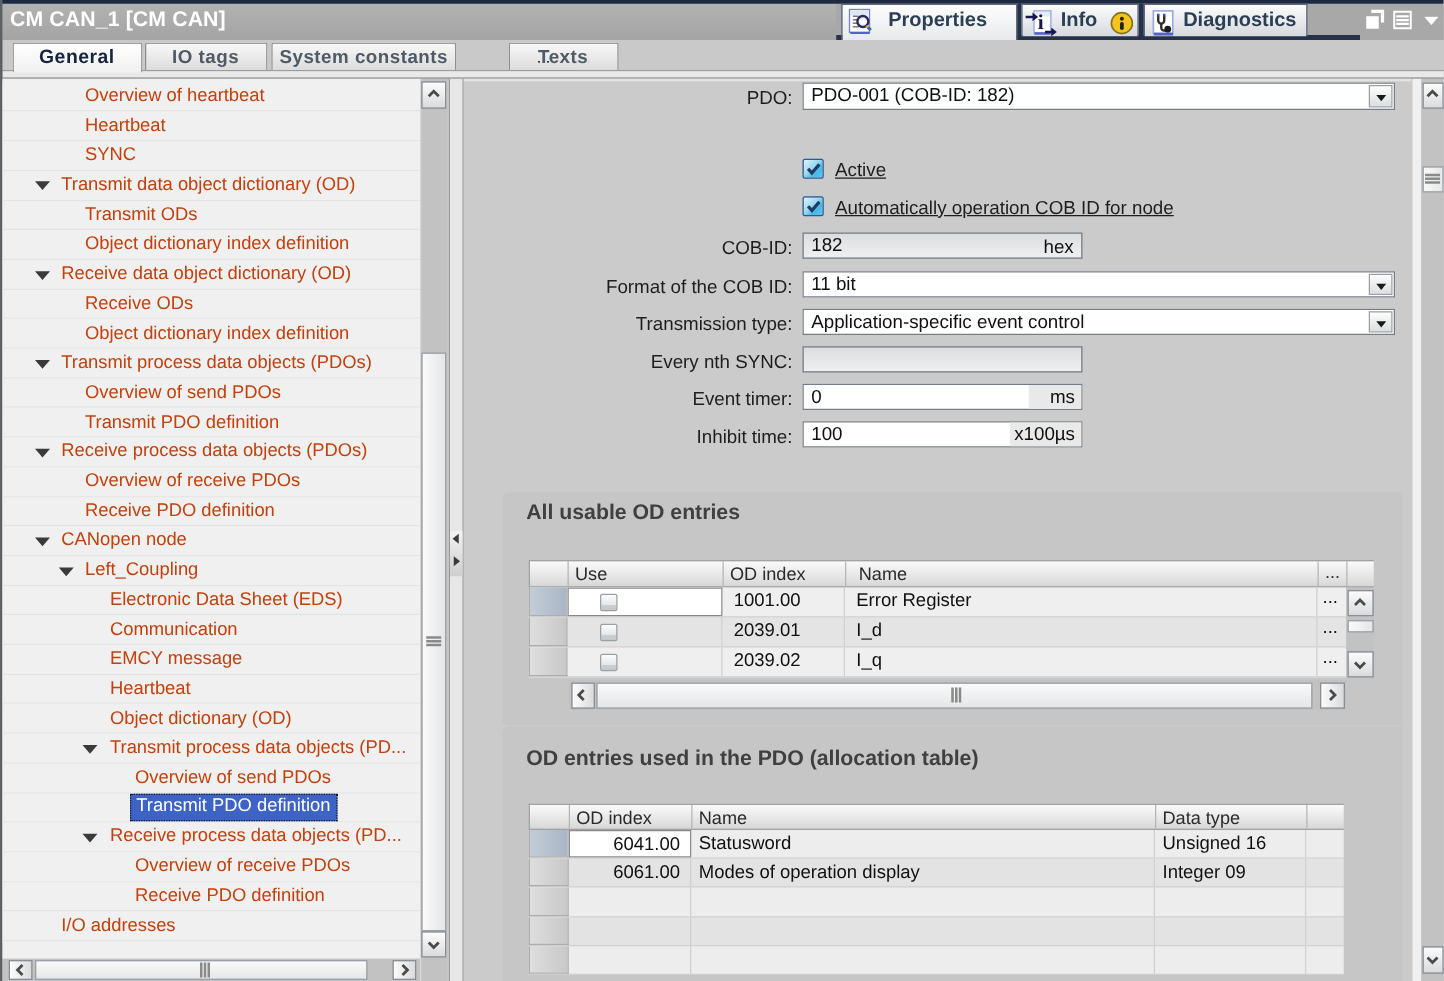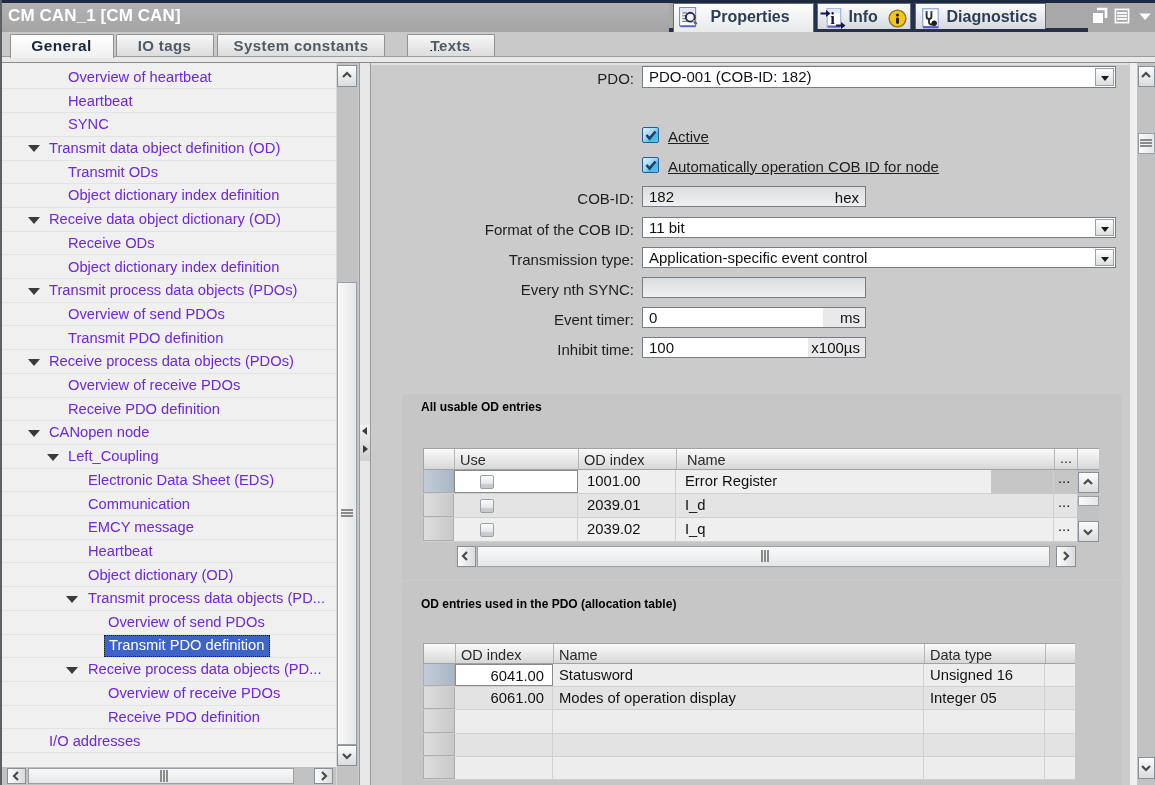--- a/index.html
+++ b/index.html
@@ -24,26 +24,26 @@
 #tabrow { left:2px; top:31.7px; width:1153px; height:25.3px; background:#c9c9c9; }
 #tabrowline { left:2px; top:56px; width:1153px; height:1px; background:#9d9d9d; }
 #understrip { left:2px; top:57px; width:1153px; height:4.5px; background:#e9e9e9; }
 #paneline { left:2px; top:61.5px; width:1153px; height:1px; background:#8b8b8b; }
 .gtab { top:33.8px; height:22.2px; border:1px solid #909090; border-bottom:none;
         background:linear-gradient(#f8f8f8,#dcdcdc); border-radius:2px 2px 0 0; text-align:center; }
 .gtab span { font-size:15px; font-weight:bold; color:#4e5a66; position:relative; top:2.5px; letter-spacing:0.4px; }
 #gtab1 { left:9.5px; width:104px; height:24.2px; background:linear-gradient(#ffffff,#f0f0f0); z-index:5; }
 #gtab1 span { color:#16243c; font-size:15.5px; }
 #gtab2 { left:115.5px; width:98px; }
-#gtab3 { left:217px; width:168px; }
+#gtab3 { left:217px; width:148px; }
 #gtab4 { left:406.5px; width:88px;text-decoration:underline; }
 
 #tree { left:2px; top:62.5px; width:334px; height:704px; background:#f0f0f0; overflow:hidden; }
 .trow { position:absolute; left:0; width:334px; height:23.7px; border-bottom:1px solid #e3e3e3; background:#f0f0f0; }
-.ttxt { position:absolute; top:3.2px; font-size:14.7px; color:#6d28d9; white-space:nowrap; }
+.ttxt { position:absolute; top:3.2px; font-size:14.7px; color:#c2410c; white-space:nowrap; }
 .tsel { position:absolute; top:0.8px; font-size:14.7px; color:#ffffff; white-space:nowrap;
         background:#3e63c6; border:1px dotted #1a1a1a; padding:1px 5px 3px 4px; }
 .tarr { position:absolute; top:8.5px; width:0; height:0; border-left:6.5px solid transparent;
         border-right:6.5px solid transparent; border-top:7px solid #3a3a3a; }
 
 .sbtn { position:absolute; border:1px solid #888f96; background:linear-gradient(#fcfcfc,#d9dbdd);
         display:flex; align-items:center; justify-content:center; }
 .sbtnh { background:linear-gradient(90deg,#fcfcfc,#d9dbdd); }
 .thumbv { position:absolute; border:1px solid #9aa0a6; background:linear-gradient(90deg,#fafafa,#e4e6e8); }
 .thumbh { position:absolute; border:1px solid #9aa0a6; background:linear-gradient(#fafafa,#e4e6e8); }
@@ -75,21 +75,21 @@
         background:linear-gradient(#fdfdfd,#dcdee0); }
 .dbtn:after { content:""; position:absolute; left:4.5px; top:7px; border-left:4.5px solid transparent;
         border-right:4.5px solid transparent; border-top:5.5px solid #1a1a1a; }
 
 .cbx { position:absolute; left:642px; width:16.5px; height:16.5px; border:1px solid #2a5a92; border-radius:2px;
        background:linear-gradient(135deg,#e0f2fc,#9bd9f2 45%,#43b9e8 70%,#5cc8f0); }
 .cbx svg { position:absolute; left:1px; top:1.5px; }
 .cblbl { position:absolute; left:668px; font-size:15px; color:#1e1e1e;text-decoration:underline; }
 
 .section { position:absolute; left:402px; width:720px; background:#c6c6c6; border-radius:5px 0 0 0; }
-.stitle { position:absolute; left:20px; font-size:12px; font-weight:bold; color:#000000; }
+.stitle { position:absolute; left:20px; font-size:17px; font-weight:bold; color:#404040; }
 
 .thead { position:absolute; background:linear-gradient(#fafafa,#dfdfdf 80%,#d6d6d6); border:1px solid #a2a2a2;
          border-right:none; }
 .thcell { position:absolute; top:0; bottom:0; border-right:1px solid #b5b5b5; }
 .thcell span { position:absolute; left:5px; top:3px; font-size:14.5px; color:#2a2a2a; }
 .trowt { position:absolute; border-bottom:1px solid #d0d0d0; }
 .tcell { position:absolute; top:0; bottom:0; border-right:1px solid #d0d0d0; font-size:14.8px; color:#111; }
 .tcell span { position:absolute; top:2.8px; }
 .selcol { background:linear-gradient(90deg,#dedede,#c8c8c8); border:1px solid #adadad; border-top:none; }
 .selcolsel { background:linear-gradient(90deg,#c3cdd9,#a9b6c5); }
@@ -179,21 +179,21 @@
       <span class="ttxt" style="left:66px">Overview of heartbeat</span>
     </div>
 <div class="trow" style="top:27.0px">
       <span class="ttxt" style="left:66px">Heartbeat</span>
     </div>
 <div class="trow" style="top:50.7px">
       <span class="ttxt" style="left:66px">SYNC</span>
     </div>
 <div class="trow" style="top:74.4px">
       <span class="tarr" style="left:26px"></span>
-      <span class="ttxt" style="left:47px">Transmit data object definition (OD)</span>
+      <span class="ttxt" style="left:47px">Transmit data object dictionary (OD)</span>
     </div>
 <div class="trow" style="top:98.1px">
       <span class="ttxt" style="left:66px">Transmit ODs</span>
     </div>
 <div class="trow" style="top:121.8px">
       <span class="ttxt" style="left:66px">Object dictionary index definition</span>
     </div>
 <div class="trow" style="top:145.5px">
       <span class="tarr" style="left:26px"></span>
       <span class="ttxt" style="left:47px">Receive data object dictionary (OD)</span>
@@ -387,21 +387,21 @@
       <span>OD index</span>
     </div>
 <div class="thcell" style="left:253px;width:378px">
       <span style="left:10px">Name</span>
     </div>
 <div class="thcell" style="left:631px;width:23px">
       <span style="top:1px">...</span>
     </div>
 <div class="thcell" style="left:654px;width:21px;border-right:none"></div>
 </div>
-<div class="trowt" style="left:423px;top:470px;width:568px;height:24px;background:#efefef">
+<div class="trowt" style="left:423px;top:470px;width:654px;height:24px;background:#efefef">
 <div class="tcell selcol selcolsel" style="left:0;width:31px"></div>
 <div class="tcell" style="left:31px;width:124px;background:#ffffff;border:1px solid #8a8a8a"></div>
 <div class="gcb" style="left:57px;top:4.5px"></div>
 <div class="tcell" style="left:155px;width:98px">
       <span style="left:9px">1001.00</span>
     </div>
 <div class="tcell" style="left:253px;width:378px">
       <span style="left:9px">Error Register</span>
     </div>
 <div class="tcell" style="left:631px;width:23px;border-right:none">
@@ -497,21 +497,21 @@
 </div>
 <div class="trowt" style="left:423px;top:687.2px;width:652px;height:23.2px;background:#e3e3e3">
 <div class="tcell selcol " style="left:0;width:32px"></div>
 <div class="tcell" style="left:32px;width:98px;text-align:right">
       <span style="right:8px">6061.00</span>
     </div>
 <div class="tcell" style="left:130px;width:371px">
       <span style="left:6px">Modes of operation display</span>
     </div>
 <div class="tcell" style="left:501px;width:121px">
-      <span style="left:6px">Integer 05</span>
+      <span style="left:6px">Integer 09</span>
     </div>
 <div class="tcell" style="left:622px;width:30px;border-right:none"></div>
 </div>
 <div class="trowt" style="left:423px;top:710.4px;width:652px;height:23.2px;background:#ededed">
 <div class="tcell selcol " style="left:0;width:32px"></div>
 <div class="tcell" style="left:32px;width:98px;text-align:right">
       <span style="right:8px"></span>
     </div>
 <div class="tcell" style="left:130px;width:371px">
       <span style="left:6px"></span>

